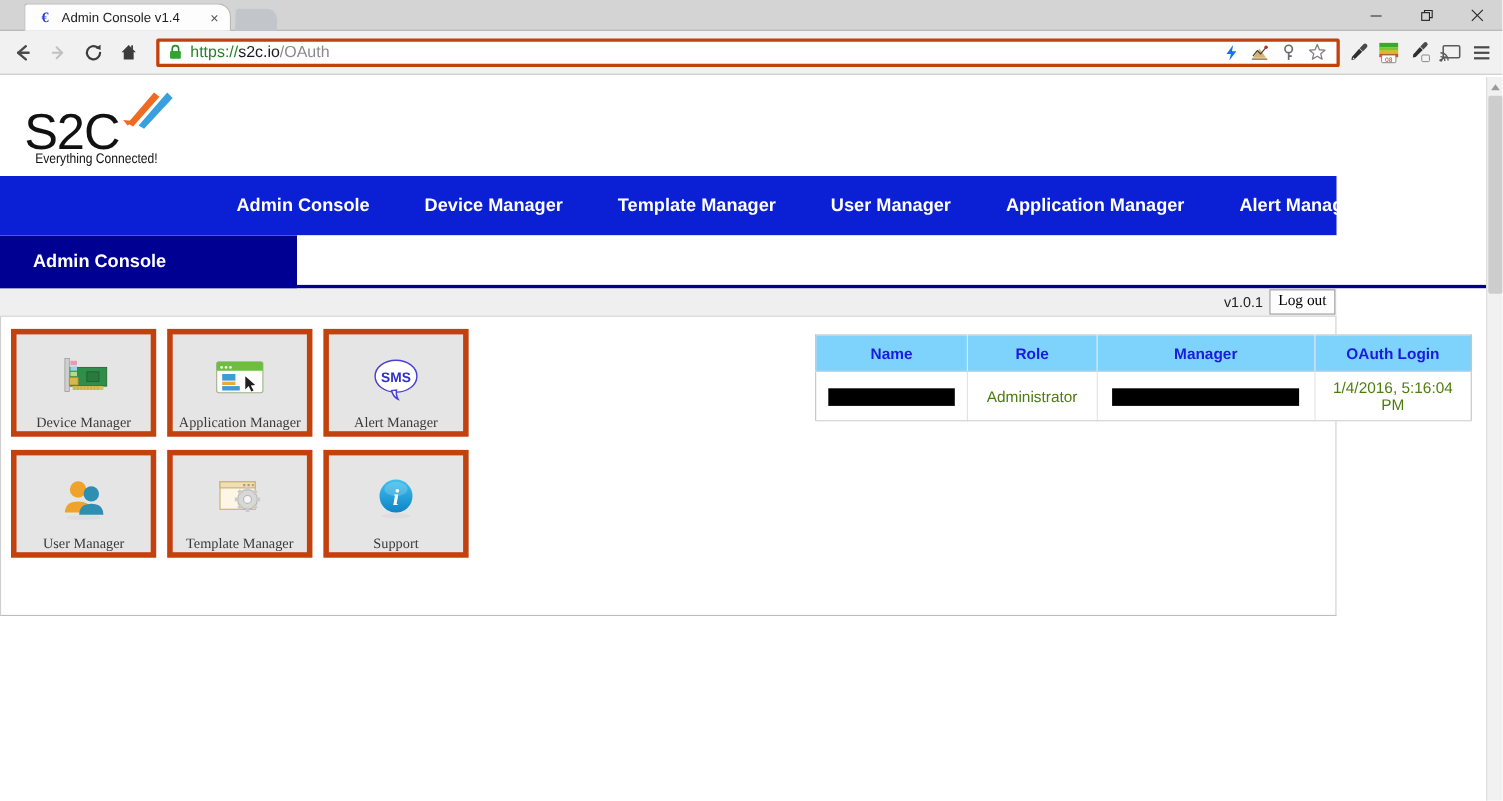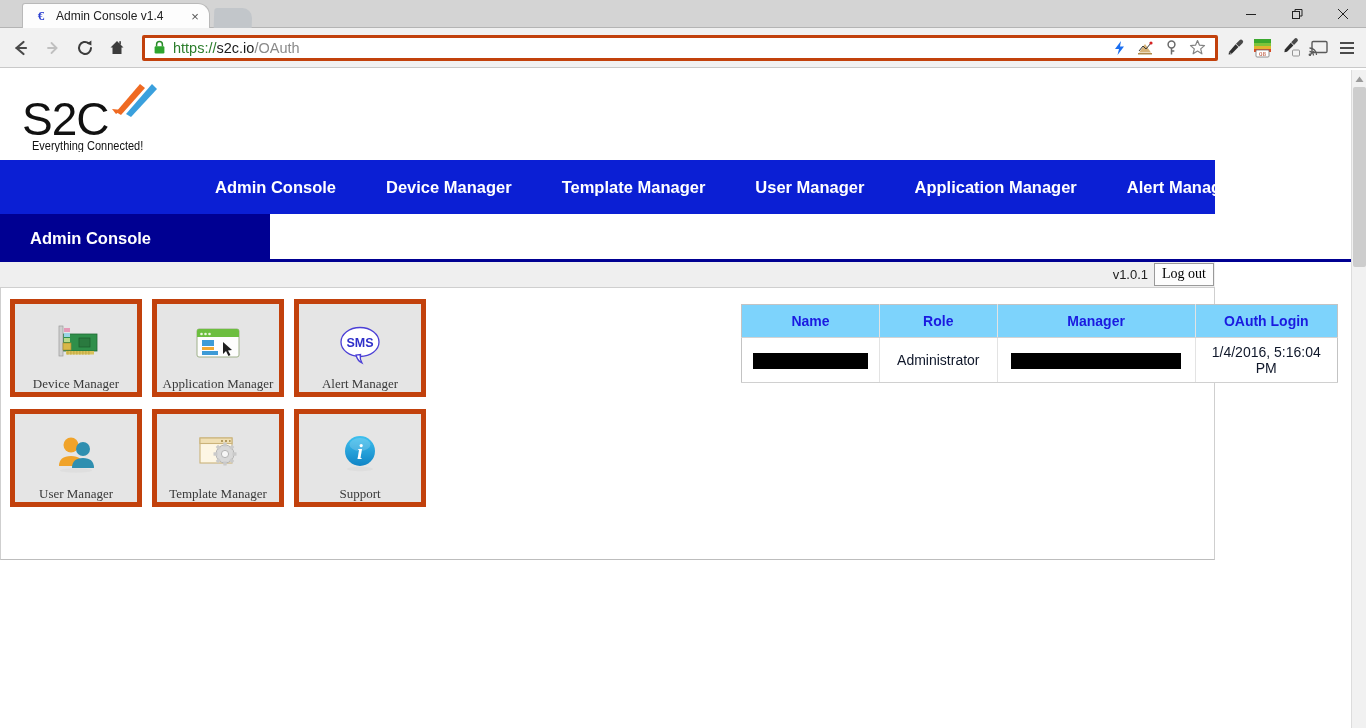--- a/index.html
+++ b/index.html
@@ -213,21 +213,21 @@
     background: #7dd3fc;
     color: #1a1ae0;
     font-size: 14px; font-weight: bold;
     padding: 8px 4px;
     border-bottom: 1px solid #d3d3d3;
     border-right: 1px solid #e3e3e3;
     text-align: center;
   }
   .usertable thead th:last-child { border-right: none; }
   .usertable tbody td {
-    font-size: 14px; color: #0f172a;
+    font-size: 14px; color: #4d7c0f;
     padding: 6px 4px;
     text-align: center;
     border-right: 1px solid #e3e3e3;
     border-bottom: 1px solid #d0d0d0;
     height: 28px;
     vertical-align: middle;
   }
   .usertable tbody td:last-child { border-right: none; }
   .redact {
     display: inline-block;

